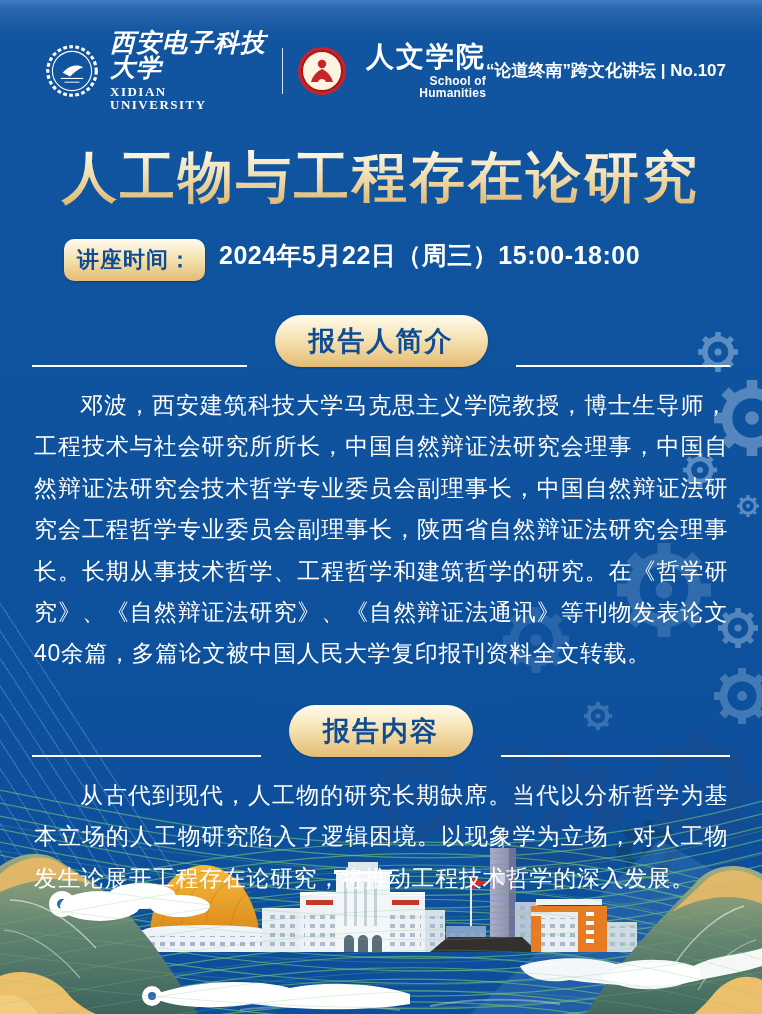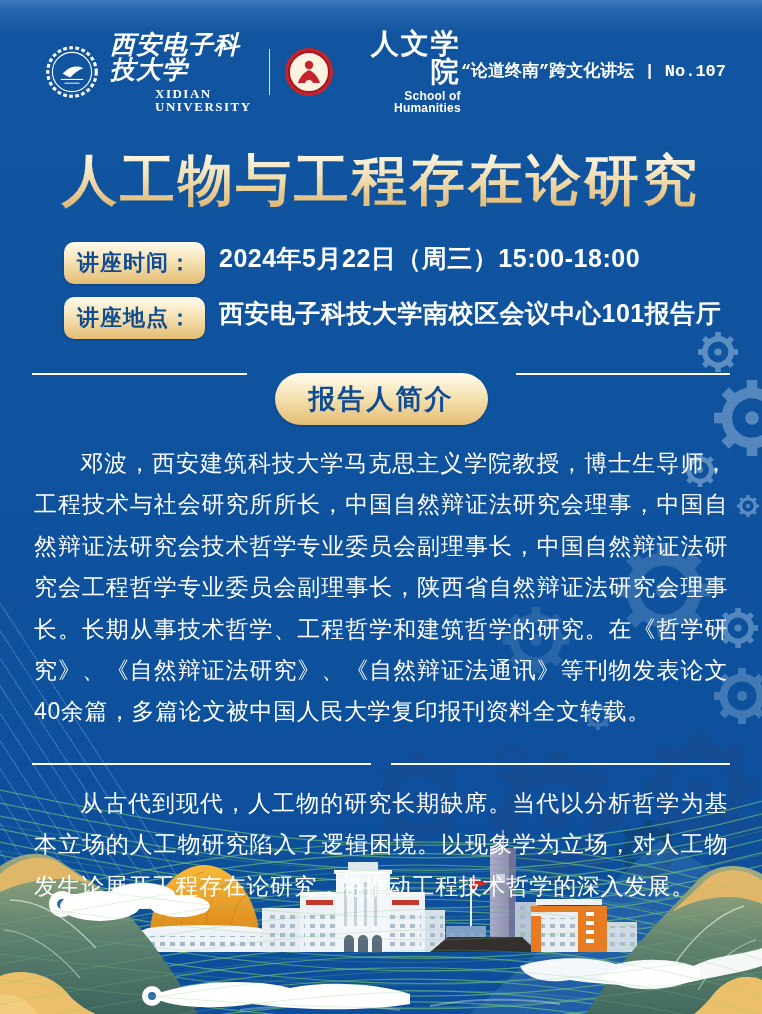--- a/index.html
+++ b/index.html
@@ -7,46 +7,46 @@
     position:relative;width:762px;height:1014px;overflow:hidden;
     font-family:"Liberation Sans",sans-serif;
     background:linear-gradient(180deg,#3f7cbf 0%,#2a68af 8px,#11549f 34px,#0e519d 55%,#0c4e9b 100%);
   }
   
   .header{position:relative;z-index:5;display:flex;align-items:center;padding:30px 36px 0 44px;color:#fff;}
   .logo-group{display:flex;align-items:center;}
   .seal{width:56px;height:56px;flex:0 0 auto;}
   .uni-names{margin-left:10px;line-height:1;}
   .uni-cn{font-family:"DejaVu Serif","Liberation Serif",serif;font-style:italic;font-weight:bold;font-size:25px;letter-spacing:1px;}
-  .uni-en{font-family:"Liberation Serif",serif;font-weight:bold;font-size:13px;letter-spacing:1.5px;margin-top:5px;margin-left:45px;}
+  .uni-en{font-family:"Liberation Serif",serif;font-weight:bold;font-size:13px;letter-spacing:1.5px;margin-top:5px;}
   .v-divider{width:1px;height:46px;background:rgba(255,255,255,.85);margin:0 14px 0 16px;}
   .badge{width:50px;height:50px;flex:0 0 auto;}
   .school-names{margin-left:8px;line-height:1;text-align:right;}
   .school-cn{font-weight:bold;font-size:28px;letter-spacing:2px;}
   .school-en{font-weight:bold;font-size:12px;margin-top:4px;letter-spacing:.2px;margin-left:48px;}
-  .series{margin-left:auto;font-family:Liberation Mono, monospace;font-weight:bold;font-size:17px;line-height:1.6;white-space:nowrap;}
+  .series{margin-left:auto;font-family:Liberation Sans, sans-serif;font-weight:bold;font-size:17px;line-height:1.6;white-space:nowrap;}
   
   .title{
     position:relative;z-index:5;margin-top:30px;text-align:center;
     font-size:55px;font-weight:800;letter-spacing:3px;
     background:linear-gradient(180deg,#fdf8ea 10%,#f1dfb2 45%,#dcb066 95%);
     -webkit-background-clip:text;background-clip:text;color:transparent;
   }
   
   .info{position:relative;z-index:5;margin:24px 0 0 64px;}
   .info-row{display:flex;align-items:flex-start;margin-bottom:13px;}
   .pill{
     background:linear-gradient(180deg,#fffbee 0%,#f6e3b4 45%,#e4bc74 100%);
     color:#0f4c94;font-weight:800;border-radius:10px;
     box-shadow:0 1px 2px rgba(0,30,70,.35);
   }
   .info-pill{font-size:22px;padding:6px 13px;letter-spacing:1px;}
   .info-value{color:#fff;font-weight:800;font-size:25px;margin-left:14px;letter-spacing:.5px;}
   
-  .section-head{position:relative;z-index:5;display:flex;align-items:flex-start;margin:34px 32px 0;gap:20px;}
+  .section-head{position:relative;z-index:5;display:flex;align-items:flex-end;margin:34px 32px 0;gap:20px;}
   .section-head .line{flex:1;height:2px;background:#fff;}
   .section-pill{font-size:27px;padding:8px 34px;border-radius:30px;margin:0 8px;letter-spacing:2px;}
   
   .para{
     position:relative;z-index:5;margin:18px 34px 0;color:#fff;
     font-size:23px;font-weight:400;line-height:1.8;letter-spacing:.6px;
     text-align:justify;text-indent:2em;
   }
   
   .gears,.footer-art{position:absolute;left:0;pointer-events:none;}
@@ -317,32 +317,29 @@
     </div>
   </div>
 
   <div class="title">人工物与工程存在论研究</div>
 
   <div class="info">
     <div class="info-row">
       <span class="pill info-pill">讲座时间：</span>
       <span class="info-value">2024年5月22日（周三）15:00-18:00</span>
     </div>
-    <div class="info-row">
-      <span class="pill info-pill">讲座地点：</span>
-      <span class="info-value">西安电子科技大学南校区会议中心101报告厅</span>
-    </div>
   </div>
 
   <div class="section-head">
     <div class="line"></div>
     <div class="pill section-pill">报告人简介</div>
     <div class="line"></div>
   </div>
   <p class="para">邓波，西安建筑科技大学马克思主义学院教授，博士生导师，工程技术与社会研究所所长，中国自然辩证法研究会理事，中国自然辩证法研究会技术哲学专业委员会副理事长，中国自然辩证法研究会工程哲学专业委员会副理事长，陕西省自然辩证法研究会理事长。长期从事技术哲学、工程哲学和建筑哲学的研究。在《哲学研究》、《自然辩证法研究》、《自然辩证法通讯》等刊物发表论文40余篇，多篇论文被中国人民大学复印报刊资料全文转载。</p>
 
   <div class="section-head" style="margin-top:30px">
     <div class="line"></div>
+    <div class="pill section-pill">报告内容</div>
     <div class="line"></div>
   </div>
   <p class="para">从古代到现代，人工物的研究长期缺席。当代以分析哲学为基本立场的人工物研究陷入了逻辑困境。以现象学为立场，对人工物发生论展开工程存在论研究，将推动工程技术哲学的深入发展。</p>
 
 </div>
 
 </body></html>

